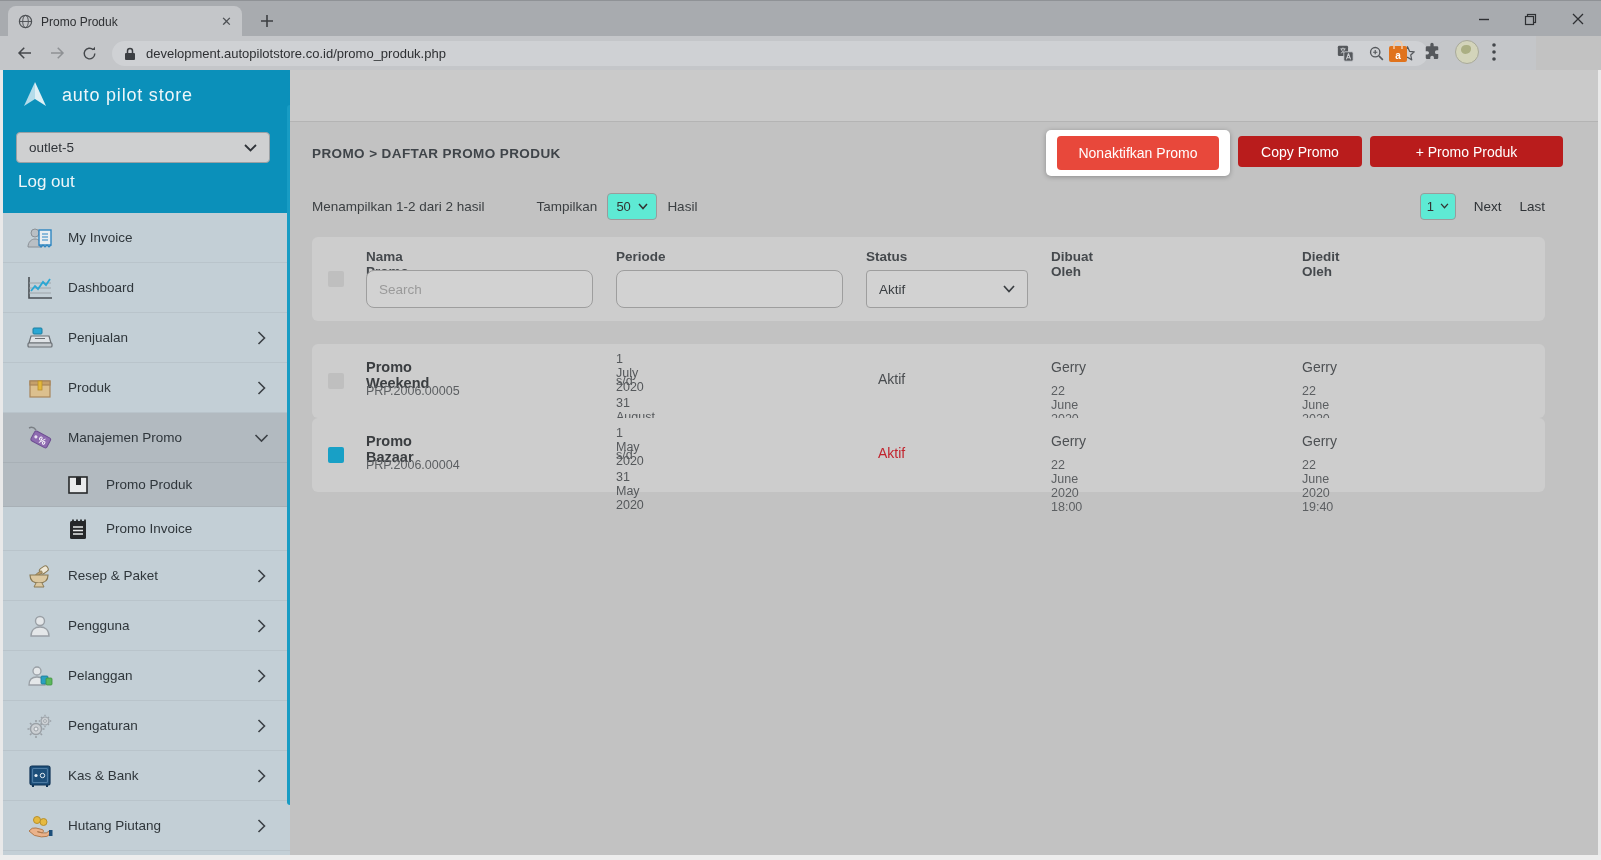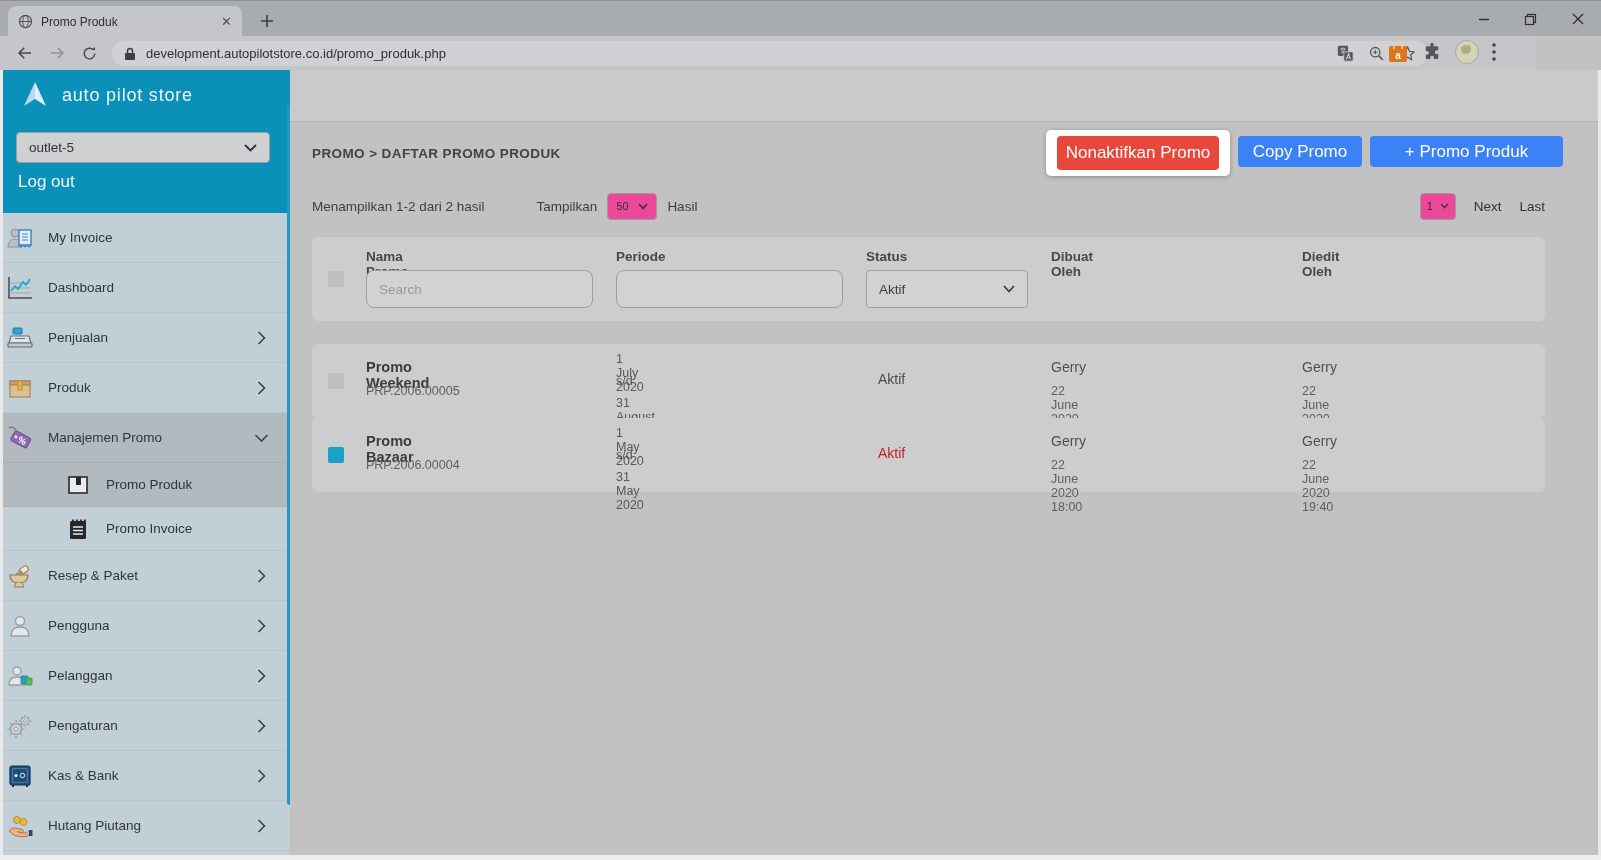--- a/index.html
+++ b/index.html
@@ -29,44 +29,44 @@
 
   
   .sidebar { position:absolute; left:0; top:0; width:290px; height:785px; background:#c3cfd6; }
   .sidebar-head { position:absolute; left:0; top:0; width:290px; height:143px; background:#0b90ba; }
   .brand-row { position:absolute; left:20px; top:10px; display:flex; align-items:center; }
   .brand-text { color:#eef6f9; font-size:18px; letter-spacing:.8px; margin-left:12px; }
   .outlet-select { position:absolute; left:16px; top:62px; width:254px; height:31px; background:#cfd0d1; border:1px solid #9aa0a4; border-radius:4px; display:flex; align-items:center; padding:0 12px; font-size:13.5px; color:#2f3338; }
   .outlet-select .chev-dn { margin-left:auto; }
   .logout { position:absolute; left:18px; top:102px; color:#eef6f9; font-size:17px; }
   .menu { position:absolute; left:0; top:143px; width:290px; bottom:0; }
-  .menu-item { height:50px; display:flex; align-items:center; padding-left:4px; position:relative; font-size:13.5px; color:#2f363b; border-bottom:1px solid rgba(0,0,0,0.05); }
+  .menu-item { height:50px; display:flex; align-items:center; padding-left:24px; position:relative; font-size:13.5px; color:#2f363b; border-bottom:1px solid rgba(0,0,0,0.05); }
   .menu-item .mi-icon { width:32px; display:flex; justify-content:center; margin-right:12px; flex:none; }
   .menu-item .mi-chev { position:absolute; right:24px; top:50%; transform:translateY(-50%); }
   .menu-item .mi-chev.down { transform:translateY(-50%) rotate(90deg); }
   .menu-item.sub { height:44px; padding-left:62px; }
   .menu-item.active-bg { background:#b2bac0; }
   .sidebar-scroll { position:absolute; left:287px; top:35px; width:7px; height:700px; background:#189cc4; border-radius:3px; }
 
   
   .content { position:absolute; left:290px; top:0; width:1311px; height:785px; background:#c2c2c2; }
   .topband { position:absolute; left:0; top:0; width:100%; height:52px; background:#cacaca; border-bottom:1px solid #b4b4b4; }
   .breadcrumb { position:absolute; left:22px; top:76px; font-size:13.5px; font-weight:bold; color:#3f4449; letter-spacing:.4px; }
 
   .spotlight { position:absolute; left:756px; top:60px; width:184px; height:46px; background:#ffffff; border-radius:5px; box-shadow:0 1px 5px rgba(0,0,0,.28); display:flex; align-items:center; justify-content:center; }
-  .btn { border:none; border-radius:4px; color:#fff; font-size:17px; font-family:inherit; display:flex; align-items:center; justify-content:center; cursor:pointer; }
+  .btn { border:none; border-radius:4px; color:#fff; font-size:14px; font-family:inherit; display:flex; align-items:center; justify-content:center; cursor:pointer; }
   .btn-danger { width:162px; height:34px; background:#e8483b; }
-  .btn-blue { position:absolute; top:66px; height:31px; background:#3b82f6; }
+  .btn-blue { position:absolute; top:66px; height:31px; background:#b91c1c; }
   .btn-copy { left:948px; width:124px; }
   .btn-add { left:1080px; width:193px; }
 
   .results-row { position:absolute; left:22px; top:122px; height:28px; display:flex; align-items:center; font-size:13.5px; color:#3b3f42; }
   .results-text { margin-right:28px; }
   .show-label { margin-right:10px;margin-left:24px; }
-  .mini-select { height:27px; background:#ec4899; border:1px solid #9b9b9b; border-radius:4px; display:flex; align-items:center; padding:0 8px; font-size:11px; color:#333; }
+  .mini-select { height:27px; background:#5eead4; border:1px solid #9b9b9b; border-radius:4px; display:flex; align-items:center; padding:0 8px; font-size:13px; color:#333; }
   .show-select { width:50px; justify-content:space-between; }
   .show-suffix { margin-left:10px; }
 
   .pagination { position:absolute; right:56px; top:122px; height:28px; display:flex; align-items:center; gap:18px; font-size:13.5px; color:#2f3337; }
   .page-select { width:36px; justify-content:space-between; padding:0 6px; }
 
   .card { position:absolute; left:22px; width:1233px; background:#cdcdcd; border-radius:6px; }
   .filter-card { top:167px; height:84px; }
   .row-card { height:74px; }
   .row-card.r0 { top:262px;margin-top:12px; }

